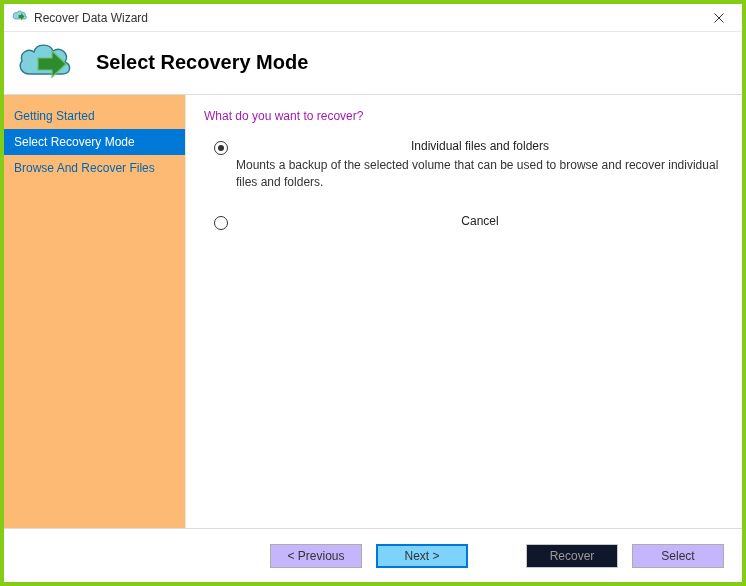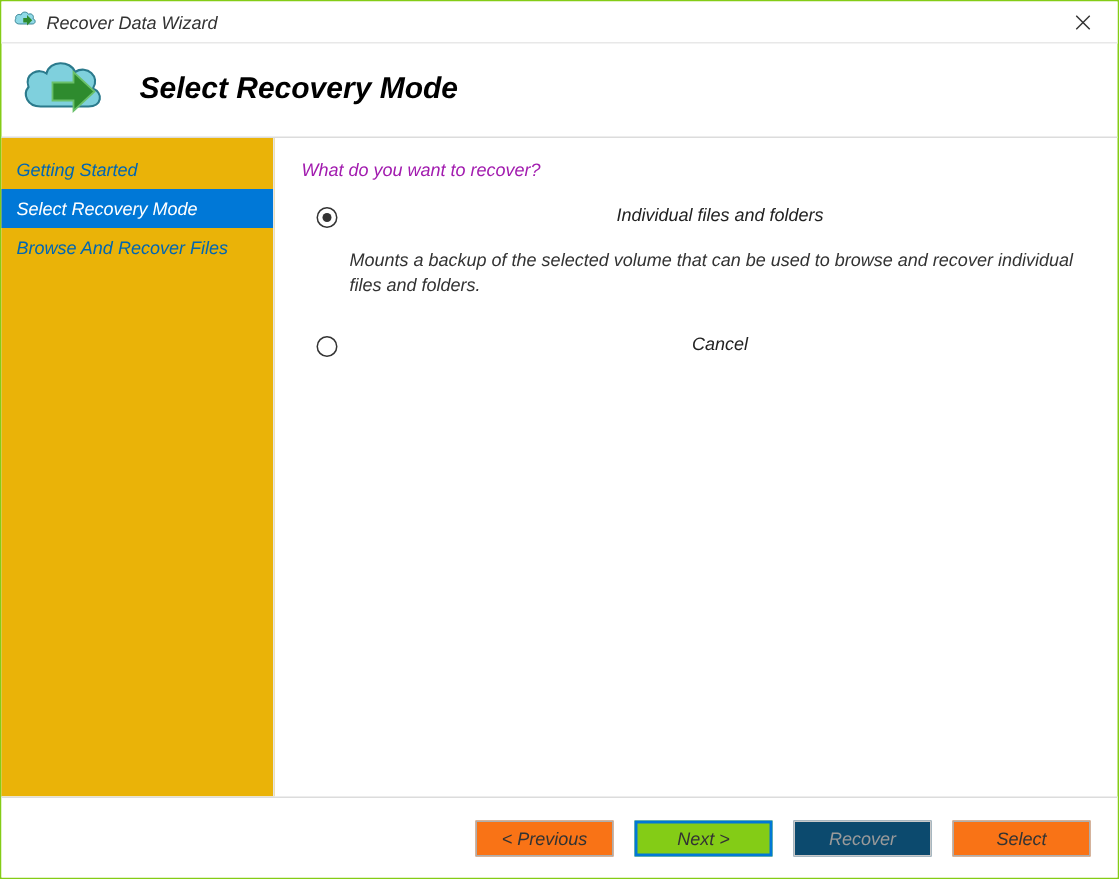--- a/index.html
+++ b/index.html
@@ -6,25 +6,24 @@
   html, body {
     margin: 0; padding: 0;
     font-family: "Segoe UI", Tahoma, sans-serif;
     font-size: 12px;
     color: #333;
     background: #fff;
   }
   .window {
     width: 746px;
     height: 586px;
-    border: 1px solid #84cc16;
+    border: 4px solid #84cc16;
     display: flex;
     flex-direction: column;
     background: #fff;
-    font-style: italic;
   }
   .titlebar {
     height: 28px;
     display: flex;
     align-items: center;
     padding: 0 6px 0 8px;
     border-bottom: 1px solid #e8e8e8;
     background: #fff;
   }
   .titlebar .title-text {
@@ -55,21 +54,21 @@
     margin-left: 22px;
   }
   .body {
     flex: 1 1 auto;
     display: flex;
     border-top: 1px solid #dcdcdc;
     min-height: 0;
   }
   .sidebar {
     width: 182px;
-    background: #eab308;
+    background: #fdba74;
     border-right: 1px solid #e6e6e6;
     padding-top: 8px;
   }
   .sidebar-item {
     padding: 6px 10px;
     color: #0066b3;
     cursor: default;
   }
   .sidebar-item.selected {
     background: #0078d7;
@@ -105,54 +104,55 @@
     position: absolute;
     left: 3px; top: 3px;
     width: 6px; height: 6px;
     border-radius: 50%;
     background: #333;
   }
   .option-content { flex: 1; }
   .option-label { color: #222; text-align: center; }
   .option-desc {
     color: #333;
-    margin-top: 15px;
+    margin-top: 4px;
     line-height: 1.45;
   }
   .footer {
     height: 54px;
     border-top: 1px solid #dcdcdc;
     display: flex;
     align-items: center;
     justify-content: flex-end;
     padding-right: 18px;
     gap: 14px;
     background: #fff;
   }
   .btn {
     min-width: 92px;
     height: 24px;
     border: 1px solid #adadad;
-    background: #f97316;
+    background: #c4b5fd;
     color: #333;
     display: flex;
     align-items: center;
     justify-content: center;
     font-size: 12px;
     font-family: inherit;
   }
   .btn.default {
     border: 2px solid #0078d7;
-    background: #84cc16;
+    background: #7dd3fc;
     justify-content: center;
   }
   .btn.disabled {
     color: #9a9a9a;
     border-color: #c9c9c9;
-    background: #0c4a6e;
+    background: #0f172a;
+    margin-left: 44px;
   }
 </style>
 </head>
 <body>
 
 <div class="window">
 
   <div class="titlebar">
     <span class="title-icon">
       <svg width="16" height="14" viewBox="0 0 16 14">

